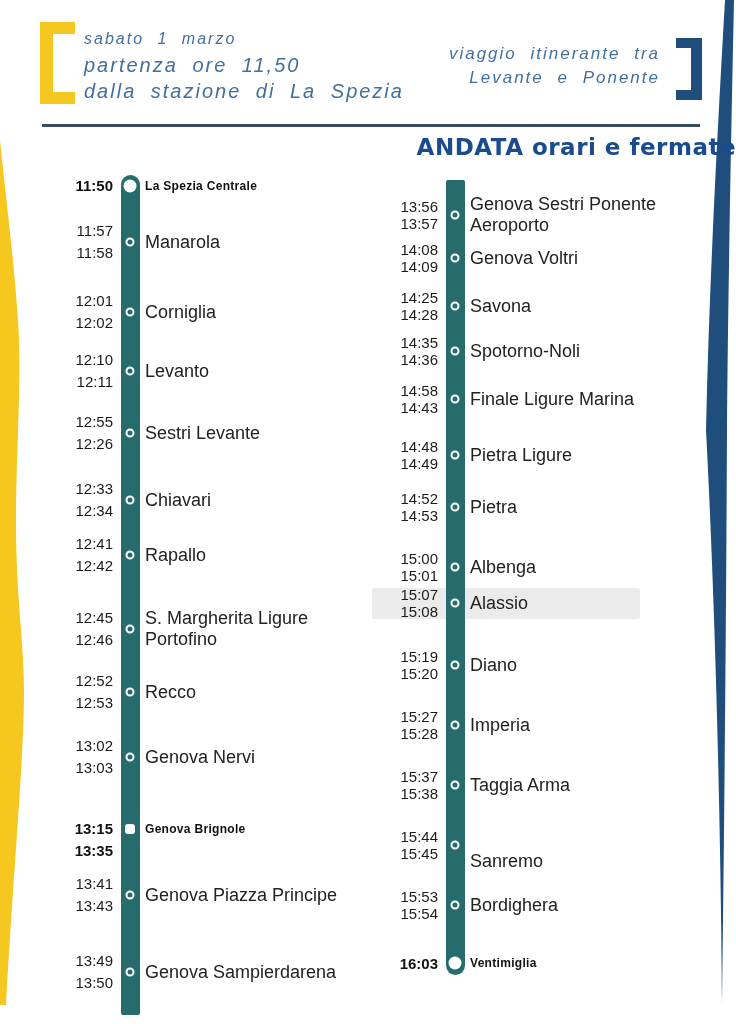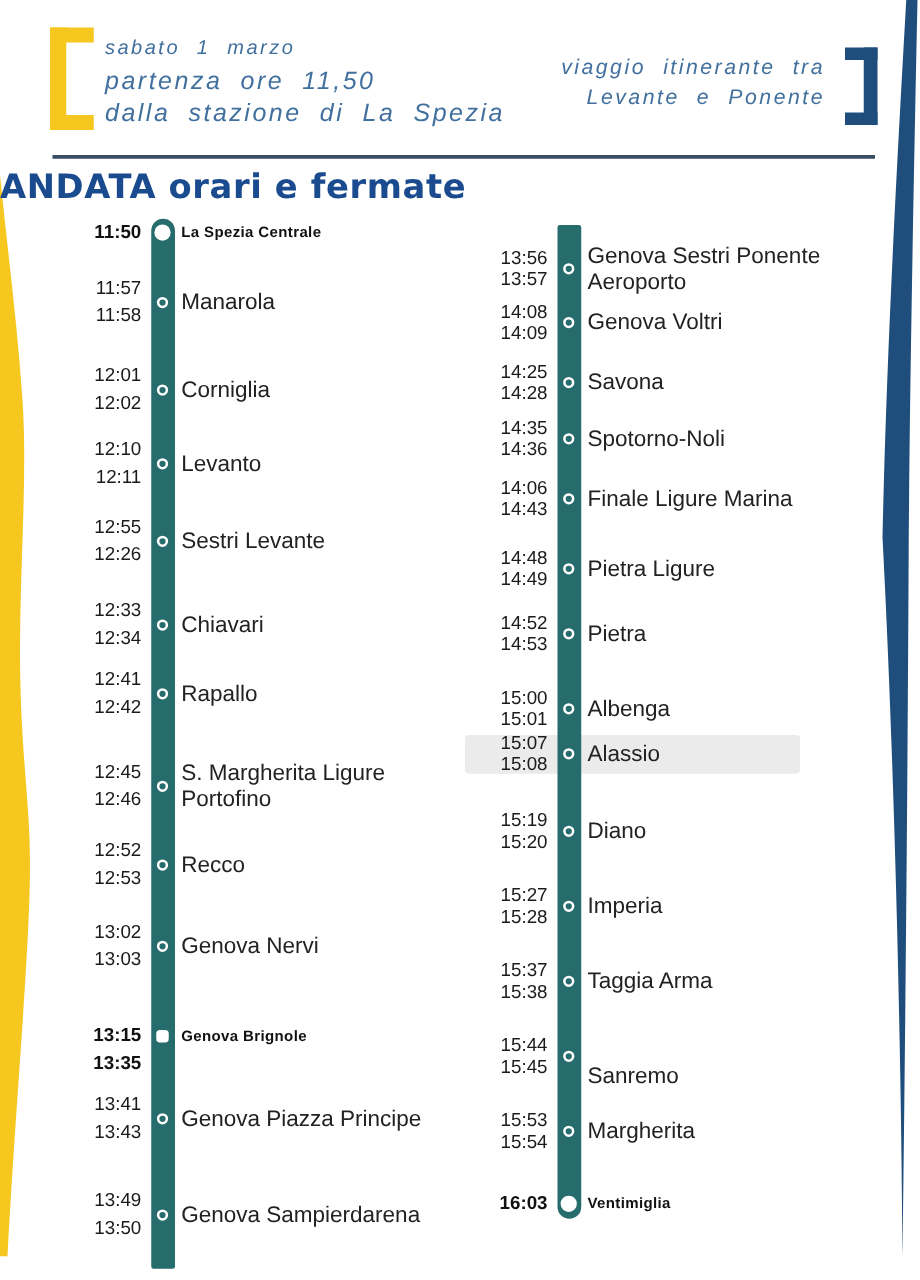--- a/index.html
+++ b/index.html
@@ -21,23 +21,23 @@
   }
   .hand { color:#41709e; font-style:italic; letter-spacing:2px; word-spacing:7px; }
   .hdr-left { position:absolute; left:84px; top:26px; line-height:26px; }
   .hdr-left .l1 { font-size:16px; }
   .hdr-left .l2 { font-size:20px; }
   .hdr-left .l3 { font-size:20px; }
   .hdr-right { position:absolute; right:76px; top:42px; text-align:right; line-height:24px; }
   .hdr-right div { font-size:17px; }
   .divider { position:absolute; left:42px; top:124px; width:658px; height:3px; background:#394d61; }
   .title {
-    position:absolute; left:0; top:134px; width:736px; text-align:left;
+    position:absolute; left:0; top:134px; width:736px; text-align:right;
     font-family:"DejaVu Sans","Liberation Sans",sans-serif;
-    font-size:27px; font-weight:bold; color:#1a4b8e; letter-spacing:0.5px;
+    font-size:23px; font-weight:bold; color:#1a4b8e; letter-spacing:0.5px;
   }
   
   .bar { position:absolute; width:19px; background:#266c6d; }
   .bar-left  { left:121px; top:175px; height:840px; border-radius:10px 10px 2px 2px; }
   .bar-right { left:446px; top:180px; height:795px; border-radius:2px 2px 10px 10px; }
   .col { position:absolute; top:0; width:330px; height:1024px; }
   .col-left  { left:40px; }
   .col-right { left:365px; }
   .stop { position:absolute; left:0; right:0; height:0; }
   .times {
@@ -257,21 +257,21 @@
           <div>14:35</div>
           <div>14:36</div>
         </div>
         <div class="marker ring" style="top: calc(0px);"></div>
         <div class="label" style="top: 0px;">
           <div>Spotorno-Noli</div>
         </div>
       </div>
       <div class="stop" style="top: 399px;">
         <div class="times">
-          <div>14:06</div>
+          <div>14:58</div>
           <div>14:43</div>
         </div>
         <div class="marker ring" style="top: calc(0px);"></div>
         <div class="label" style="top: 0px;">
           <div>Finale Ligure Marina</div>
         </div>
       </div>
       <div class="stop" style="top: 455px;">
         <div class="times">
           <div>14:48</div>
@@ -352,21 +352,21 @@
           <div>Sanremo</div>
         </div>
       </div>
       <div class="stop" style="top: 905px;">
         <div class="times">
           <div>15:53</div>
           <div>15:54</div>
         </div>
         <div class="marker ring" style="top: calc(0px);"></div>
         <div class="label" style="top: 0px;">
-          <div>Margherita</div>
+          <div>Bordighera</div>
         </div>
       </div>
       <div class="stop bold" style="top: 963px;">
         <div class="times">
           <div>16:03</div>
         </div>
         <div class="marker terminal" style="top: calc(0px);"></div>
         <div class="label" style="top: 0px;">
           <div>Ventimiglia</div>
         </div>

